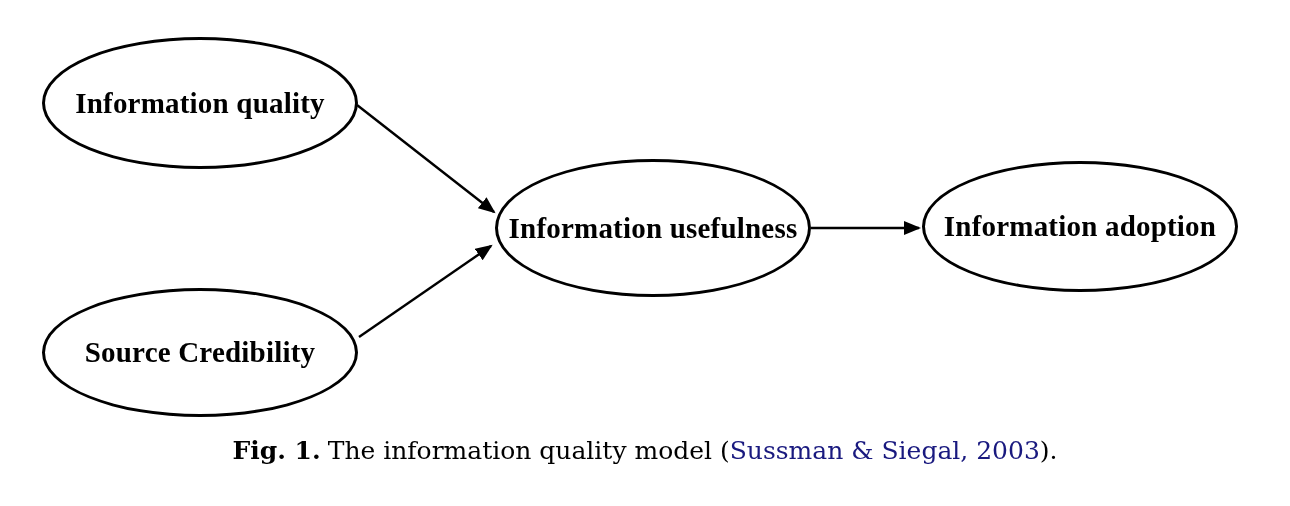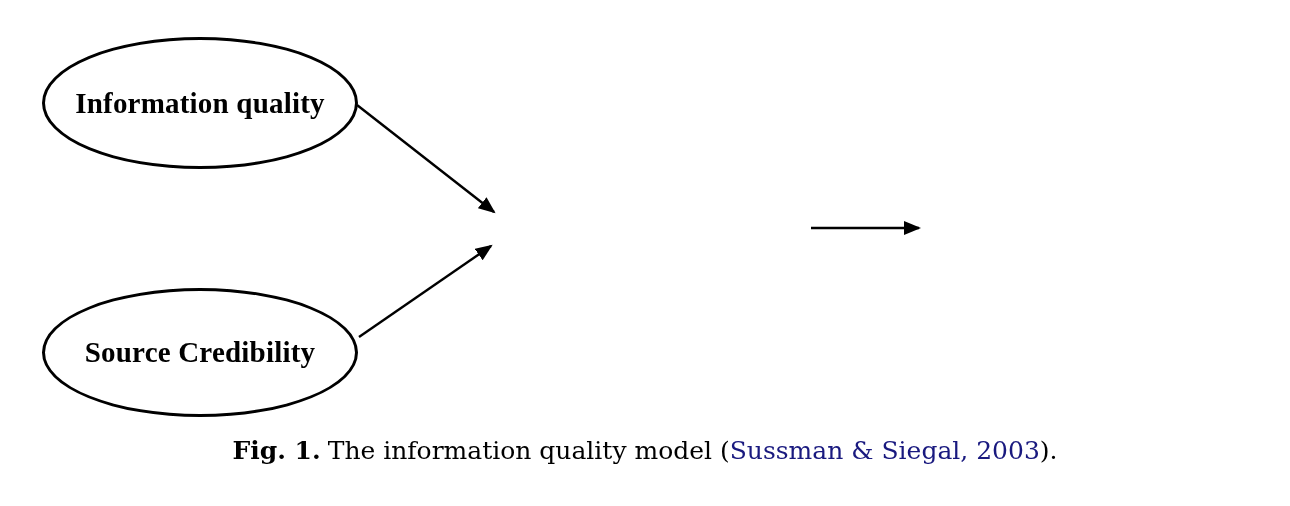--- a/index.html
+++ b/index.html
@@ -80,21 +80,27 @@
   <div class="diagram">
 
     <div class="node node-quality">
       <span class="node-label">Information quality</span>
     </div>
 
     <div class="node node-credibility">
       <span class="node-label">Source Credibility</span>
     </div>
 
+    <div class="node node-usefulness">
+      <span class="node-label">Information usefulness</span>
+    </div>
 
+    <div class="node node-adoption">
+      <span class="node-label">Information adoption</span>
+    </div>
 
     <svg class="edges-layer" viewBox="0 0 1290 506" xmlns="http://www.w3.org/2000/svg">
       <defs>
         <marker id="arrowhead" markerUnits="userSpaceOnUse" markerWidth="18" markerHeight="14" refX="15" refY="7" orient="auto">
           <path d="M0,0 L17,7 L0,14 Z" fill="#000000"></path>
         </marker>
       </defs>
     <line x1="357" y1="105" x2="494" y2="212" stroke="#000000" stroke-width="2.4" marker-end="url(#arrowhead)"></line>
         <line x1="359" y1="337" x2="491" y2="246" stroke="#000000" stroke-width="2.4" marker-end="url(#arrowhead)"></line>
         <line x1="811" y1="228" x2="919" y2="228" stroke="#000000" stroke-width="2.4" marker-end="url(#arrowhead)"></line>

